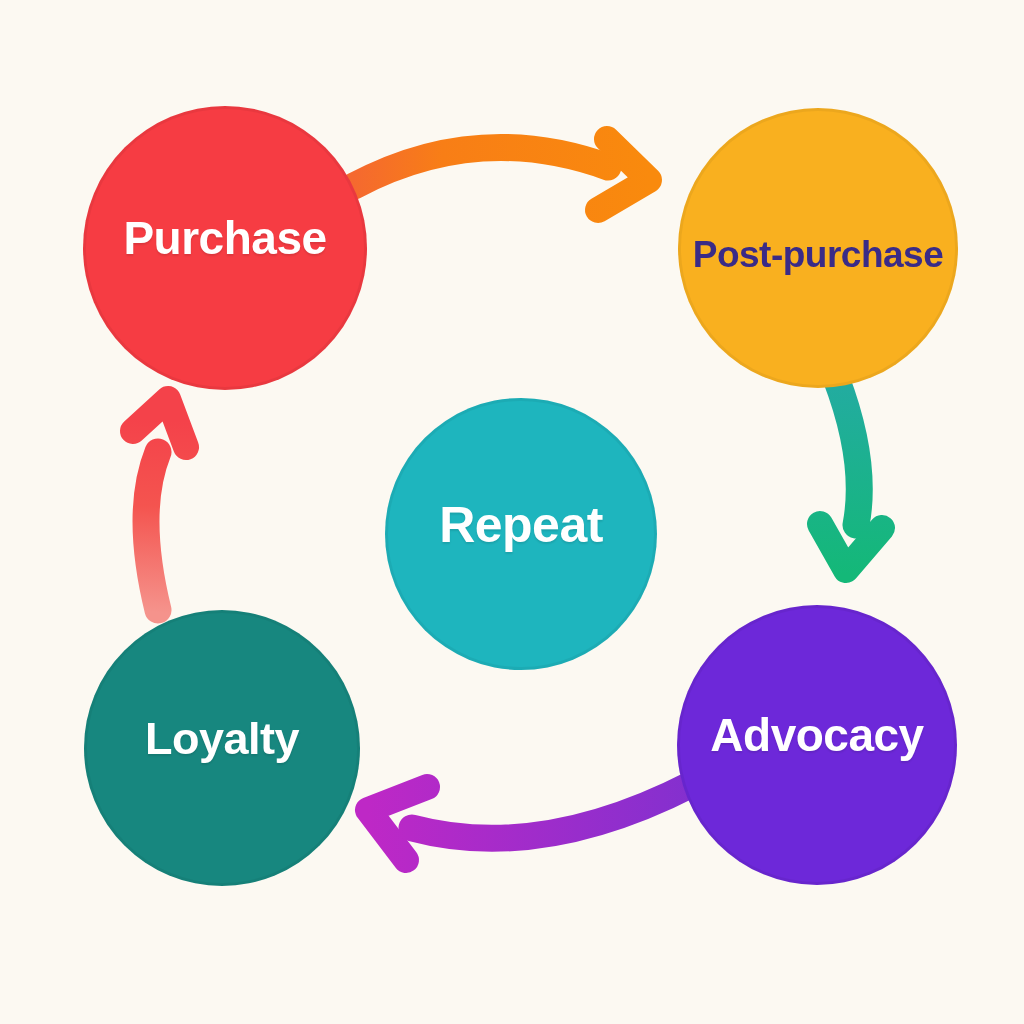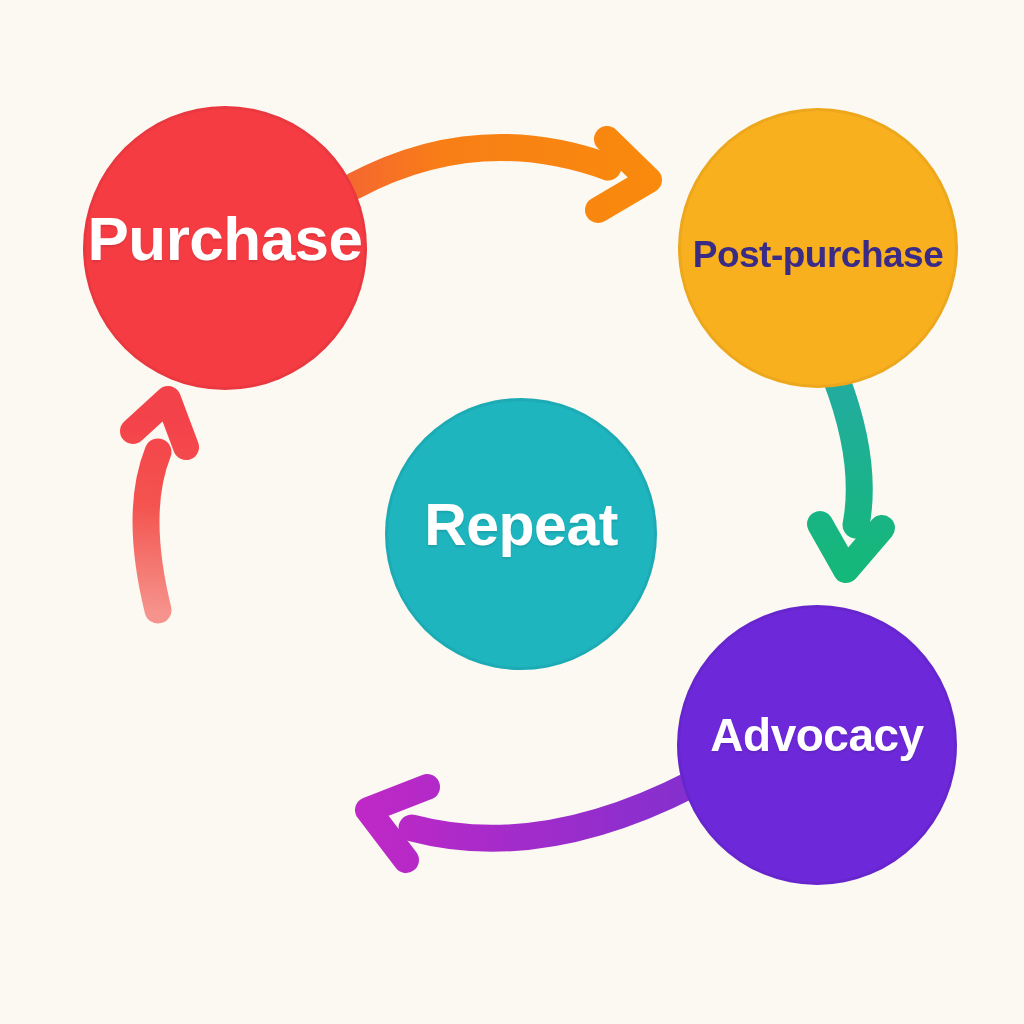--- a/index.html
+++ b/index.html
@@ -41,40 +41,40 @@
   .node .label.light {
     color: #FFFFFF;
     text-shadow: 0 2px 2px rgba(0,0,0,0.10);
   }
   
   .node-purchase {
     left: 83px; top: 106px;
     width: 284px; height: 284px;
     background: #F63C43;
   }
-  .node-purchase .label { font-size: 62px; }
+  .node-purchase .label { font-size: 46px; }
   
   .node-postpurchase {
     left: 678px; top: 108px;
     width: 280px; height: 280px;
     background: #F9B01F;
   }
   .node-postpurchase .label {
     font-size: 37px;
     color: #3A2B87;
     white-space: nowrap;
     margin-top: 32px;
   }
   
   .node-repeat {
     left: 385px; top: 398px;
     width: 272px; height: 272px;
     background: #1EB5BE;
   }
-  .node-repeat .label { font-size: 59px; }
+  .node-repeat .label { font-size: 50px; }
   
   .node-loyalty {
     left: 84px; top: 610px;
     width: 276px; height: 276px;
     background: #17877F;
   }
   .node-loyalty .label { font-size: 45px; }
   
   .node-advocacy {
     left: 677px; top: 605px;
@@ -146,18 +146,21 @@
   <div class="node node-postpurchase">
     <div class="label">
       <div>Post-purchase</div>
     </div>
   </div>
 
   <div class="node node-repeat">
     <div class="label light">Repeat</div>
   </div>
 
+  <div class="node node-loyalty">
+    <div class="label light">Loyalty</div>
+  </div>
 
   <div class="node node-advocacy">
     <div class="label light">Advocacy</div>
   </div>
 
 </div>
 
 </body></html>

